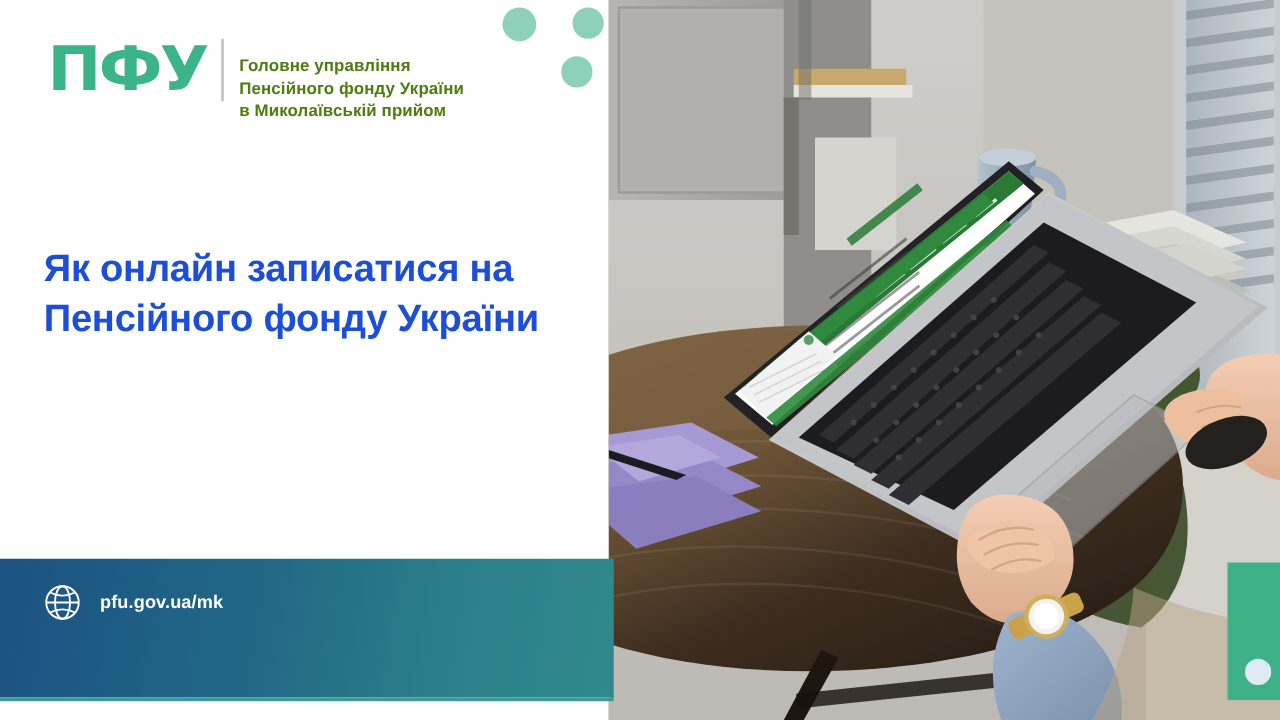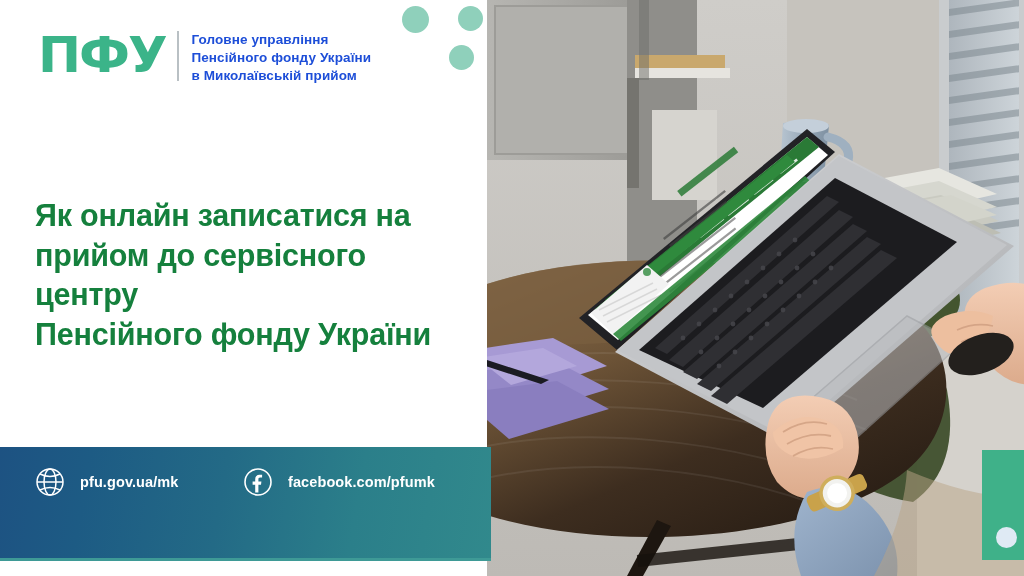--- a/index.html
+++ b/index.html
@@ -24,32 +24,33 @@
     font-weight:bold;
     font-size:49px;
     letter-spacing:-2px;
     color:#3bb489;
     line-height:1;
     transform:scaleX(1.05);
     transform-origin:left center;
   }
   .logo-divider{width:2px;height:50px;background:#b9c0c4;margin:0 12px 0 18px;}
   .logo-text{
-    color:#1d4ed8;
+    color:#4d7c0f;
     font-size:13.5px;
     line-height:1.33;
     font-weight:bold;
     letter-spacing:.1px;
     white-space:nowrap;
+    margin-top:13px;
   }
 
   
   .headline{
     position:absolute;left:35px;top:196px;width:430px;
-    color:#15803d;
+    color:#1d4ed8;
     font-size:30.5px;
     font-weight:bold;
     line-height:1.30;
     letter-spacing:-0.2px;
   }
 
   
   .photo{
     position:absolute;left:487px;top:0;width:537px;height:576px;
     overflow:hidden;background:#6d6257;
@@ -363,21 +364,20 @@
     <div class="logo-divider"></div>
     <div class="logo-text">
       <div>Головне управління</div>
       <div>Пенсійного фонду України</div>
       <div>в Миколаївській прийом</div>
     </div>
   </div>
 
   <div class="headline">
     <div>Як онлайн записатися на</div>
-    <div>прийом до сервісного центру</div>
     <div>Пенсійного фонду України</div>
   </div>
 
   <div class="accent-block"></div>
   <div class="accent-dot"></div>
 
   <div class="footer">
     <div class="contacts">
 
       <div class="contact">
@@ -386,29 +386,20 @@
             <circle cx="15" cy="15" r="13"></circle>
             <ellipse cx="15" cy="15" rx="6" ry="13"></ellipse>
             <line x1="2" y1="15" x2="28" y2="15"></line>
             <path d="M5 7 q10 5 20 0"></path>
             <path d="M5 23 q10 -5 20 0"></path>
           </svg>
         </span>
         <span class="c-label">pfu.gov.ua/mk</span>
       </div>
 
-      <div class="contact">
-        <span class="c-icon">
-          <svg width="30" height="30" viewBox="0 0 30 30">
-            <circle cx="15" cy="15" r="13" fill="none" stroke="#ffffff" stroke-width="1.6"></circle>
-            <path d="M17.3 10.6h1.8V7.8c-.3 0-1.4-.1-2.6-.1-2.6 0-4.3 1.6-4.3 4.5v2.4h-2.6v3.1h2.6v7.9h3.2v-7.9h2.6l.4-3.1h-3v-2.1c0-.9.2-1.9 1.9-1.9z" fill="#ffffff"></path>
-          </svg>
-        </span>
-        <span class="c-label">facebook.com/pfumk</span>
-      </div>
 
 
 
     </div>
   </div>
   <div class="footer-underline"></div>
 
 </div>
 
 </body></html>

